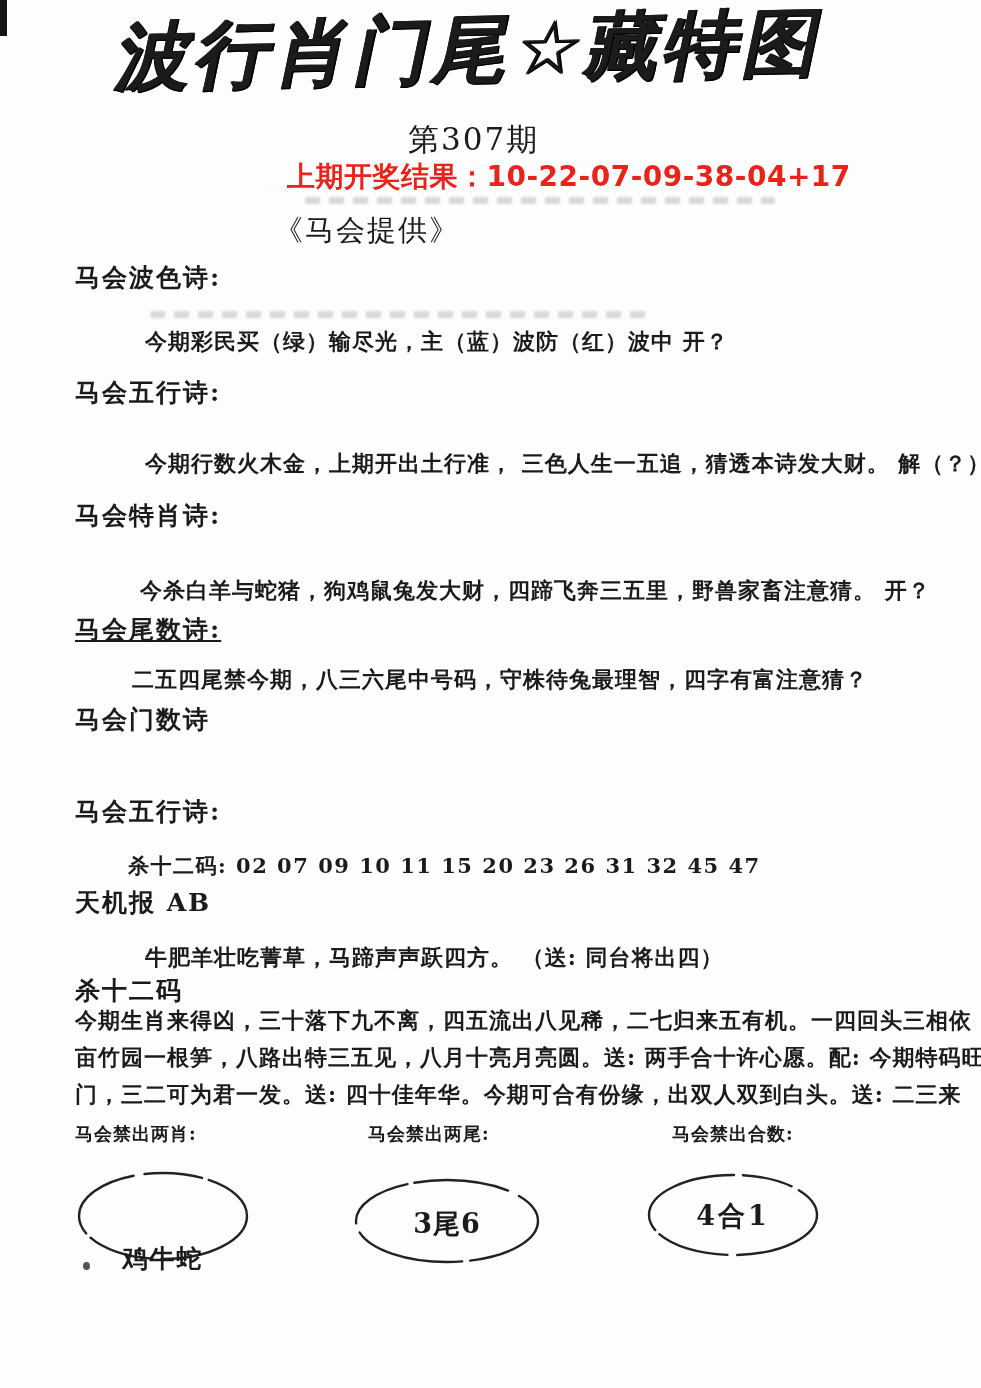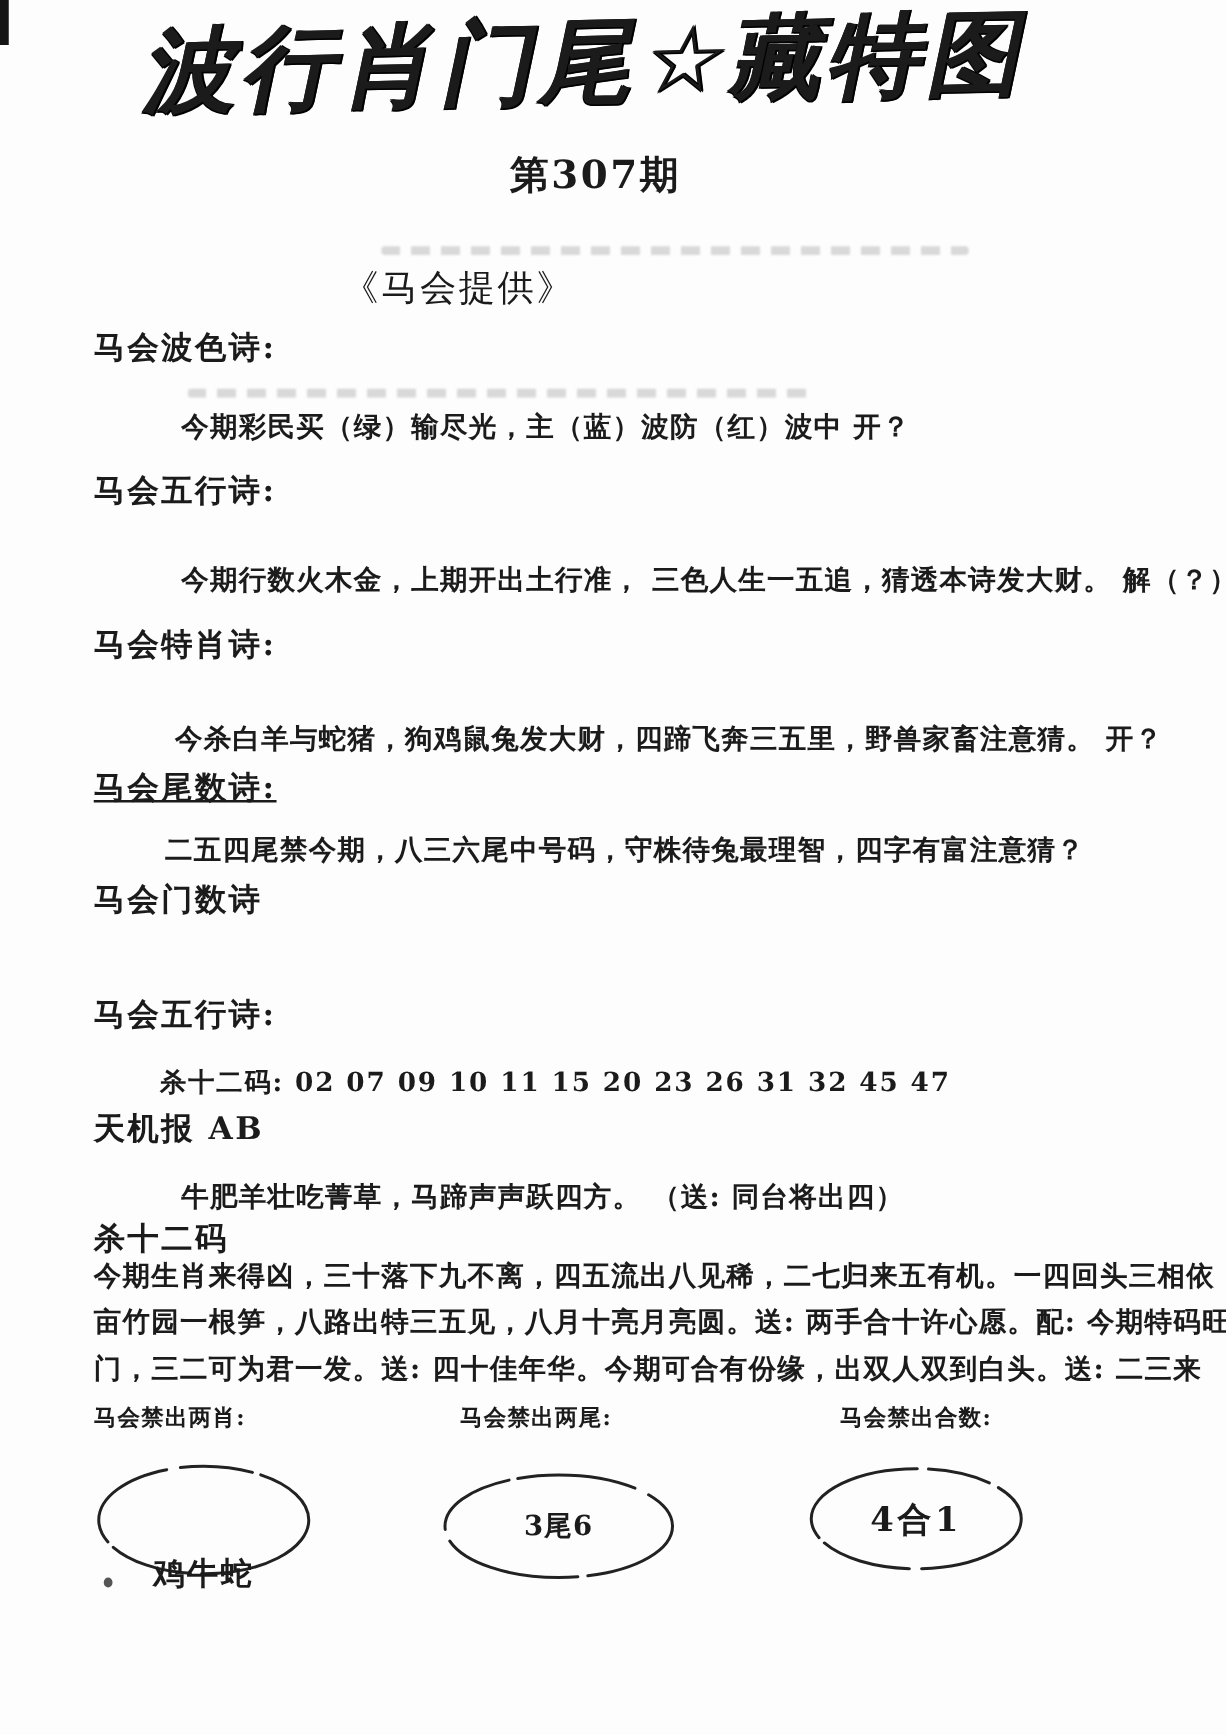--- a/index.html
+++ b/index.html
@@ -11,21 +11,21 @@
   
   .title{
     position:absolute;left:108px;top:8px;width:800px;
     font-family:"DejaVu Sans","Liberation Sans",sans-serif;
     font-size:74px;font-weight:bold;letter-spacing:5px;white-space:nowrap;
     transform:skewX(-13deg) rotate(-1.2deg);transform-origin:left bottom;
     text-shadow:1.6px 0 0 #000,0 1.2px 0 #000,1.6px 1.2px 0 #000;
   }
   .issue{
     position:absolute;left:408px;top:119px;
-    font-size:31px;font-weight:bold;letter-spacing:2px;
+    font-size:31px;font-weight:normal;letter-spacing:2px;
   }
   .result{
     position:absolute;left:287px;top:158px;
     font-family:"DejaVu Sans","Liberation Sans",sans-serif;
     font-size:28px;font-weight:600;letter-spacing:.5px;white-space:nowrap;
   }
   .provider{
     position:absolute;left:274px;top:211px;
     font-size:29px;letter-spacing:2px;font-weight:500;
   }
@@ -63,20 +63,21 @@
 </style>
 </head>
 <body>
 
 <div class="page">
 
   <div class="corner-mark"></div>
 
   <div class="title">波行肖门尾☆藏特图</div>
   <div class="issue">第307期</div>
+  <div class="result" style="color:#e8231a;">上期开奖结果：10-22-07-09-38-04+17</div>
   <div class="smudge" style="left:305px;top:197px;width:470px;"></div>
   <div class="provider">《马会提供》</div>
 
   <div class="h" style="top:261px;">马会波色诗:</div>
   <div class="smudge" style="left:150px;top:311px;width:500px;"></div>
   <div class="p" style="top:327px;">今期彩民买（绿）输尽光，主（蓝）波防（红）波中 开？</div>
 
   <div class="h" style="top:376px;">马会五行诗:</div>
   <div class="p" style="top:449px;">今期行数火木金，上期开出土行准， 三色人生一五追，猜透本诗发大财。 解（？）</div>
 
@@ -108,21 +109,21 @@
       <ellipse cx="88" cy="46" rx="84" ry="43" fill="none" stroke="#222" stroke-width="2.4" stroke-linecap="round" stroke-dasharray="104 9 66 6 92 11 58 7"></ellipse>
     </svg>
   </div>
   <div class="fvalue" style="left:90px;top:1242px;width:146px;font-size:25px;letter-spacing:2px;">鸡牛蛇</div>
 
   <div class="oval" style="left:352px;top:1177px;">
     <svg width="190" height="88" viewBox="0 0 190 88">
       <ellipse cx="95" cy="44" rx="91" ry="41" fill="none" stroke="#222" stroke-width="2.4" stroke-linecap="round" stroke-dasharray="84 8 110 10 70 7 95 12"></ellipse>
     </svg>
   </div>
-  <div class="fvalue" style="left:362px;top:1206px;width:170px;font-size:22px;letter-spacing:1px;">3尾6</div>
+  <div class="fvalue" style="left:362px;top:1206px;width:170px;font-size:27px;letter-spacing:1px;">3尾6</div>
 
   <div class="oval" style="left:645px;top:1172px;">
     <svg width="176" height="86" viewBox="0 0 176 86">
       <ellipse cx="88" cy="43" rx="84" ry="40" fill="none" stroke="#222" stroke-width="2.4" stroke-linecap="round" stroke-dasharray="96 10 72 6 118 9 50 8"></ellipse>
     </svg>
   </div>
   <div class="fvalue" style="left:655px;top:1198px;width:156px;font-size:27px;letter-spacing:3px;">4合1</div>
 
   <div class="dot-mark"></div>
 

